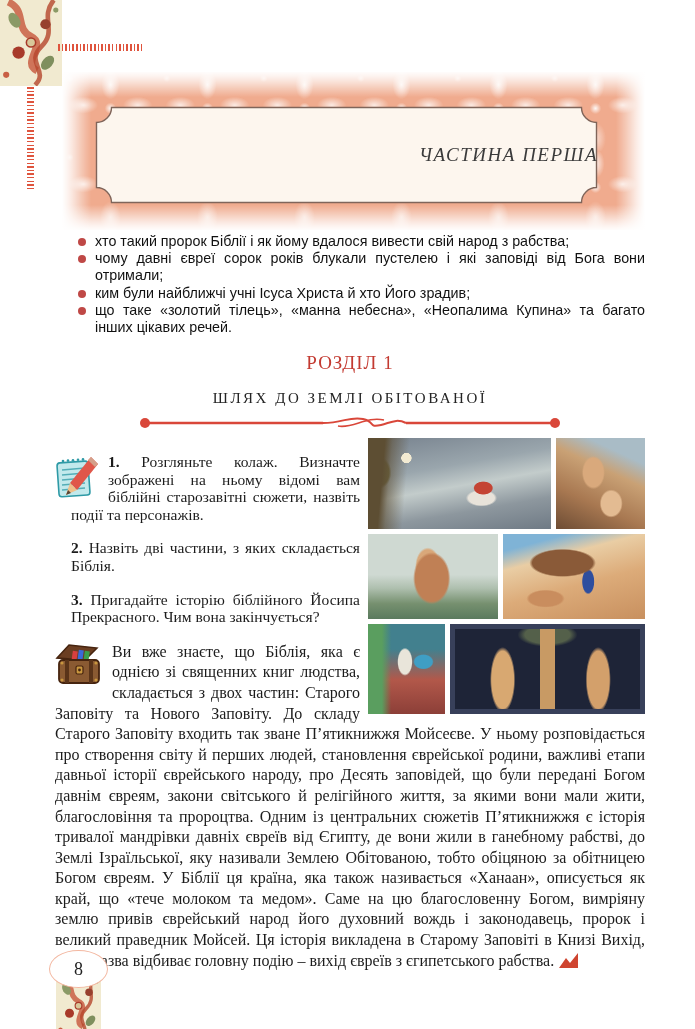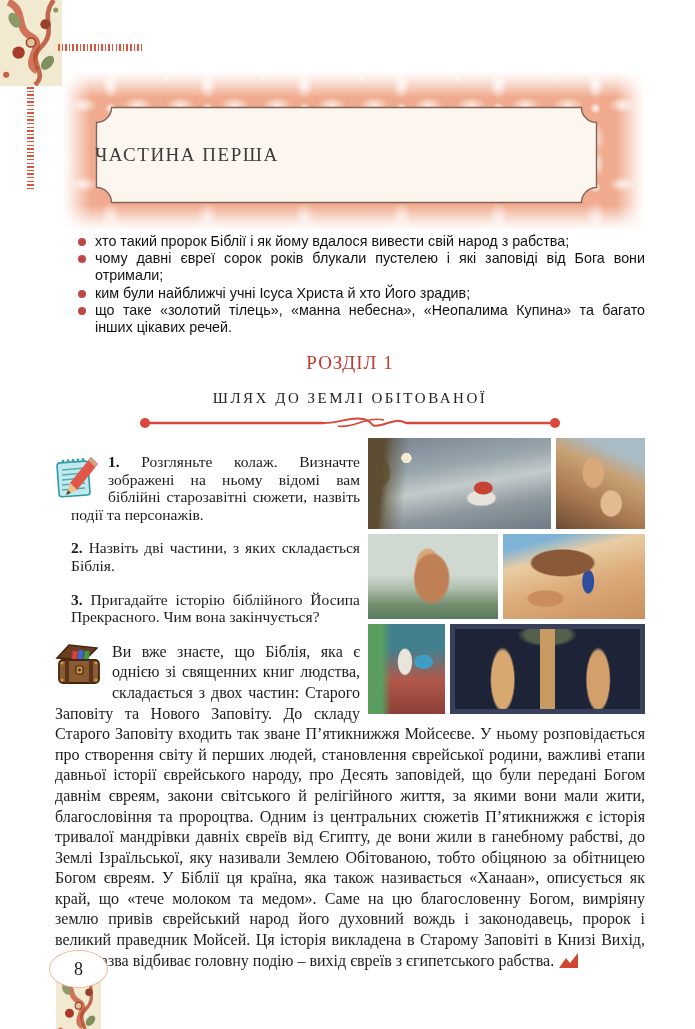--- a/index.html
+++ b/index.html
@@ -30,21 +30,21 @@
       radial-gradient(circle 5px at 8% 8%, rgba(255,255,255,.5), rgba(255,255,255,0) 75%);
     background-size:97px 79px;}
   .banner-bg::after{content:"";position:absolute;inset:0;
     background:
       linear-gradient(90deg,#fff,rgba(255,255,255,0) 5%,rgba(255,255,255,0) 95%,#fff),
       linear-gradient(180deg,rgba(255,255,255,.95),rgba(255,255,255,0) 16%,rgba(255,255,255,0) 84%,rgba(255,255,255,.95));
     box-shadow:inset 0 0 18px 6px rgba(255,255,255,.55);}
   .title-plaque{position:absolute;left:33px;top:34px;width:503px;height:98px;}
   .title-plaque svg{position:absolute;inset:0;}
   .plaque-text{position:absolute;inset:0;display:flex;flex-direction:column;
-    align-items:flex-start;justify-content:center;text-align:center;}
+    align-items:flex-end;justify-content:center;text-align:center;font-style:italic;}
   .part-kicker{font-size:19px;letter-spacing:1.5px;color:#3b3b3b;line-height:1.1;}
   .part-title{font-size:21px;font-weight:bold;color:#a03a33;letter-spacing:.4px;
     line-height:1.3;width:420px;margin-top:5px;}
 
   
   .intro{position:absolute;left:77px;top:233px;width:568px;
     font-family:"Liberation Sans","DejaVu Sans",sans-serif;}
   .intro-heading{color:#cb3a30;font-size:15px;font-weight:600;margin:0 0 4px 19px;}
   .intro ul{list-style:none;margin:0;padding:0;}
   .intro li{position:relative;padding-left:18px;font-size:14.3px;line-height:17.2px;

